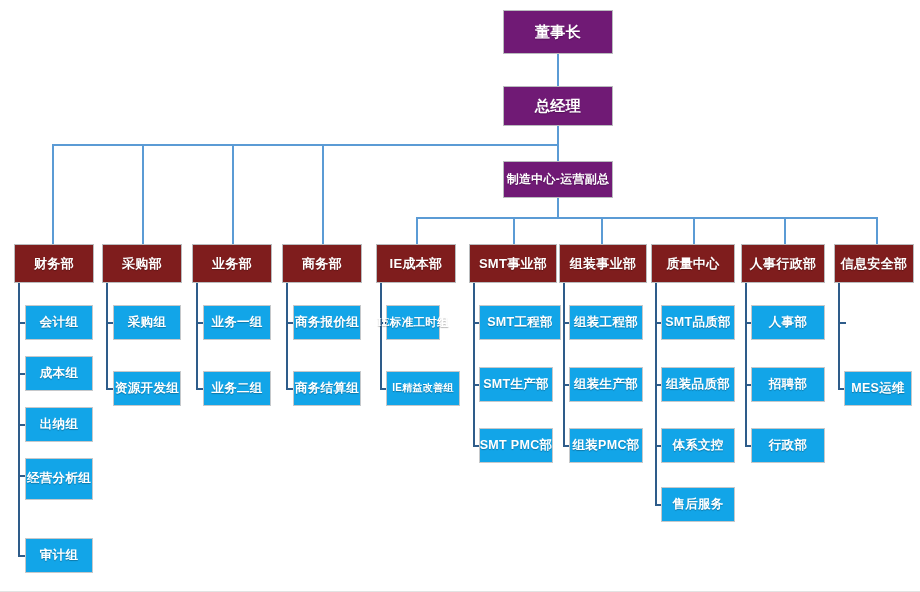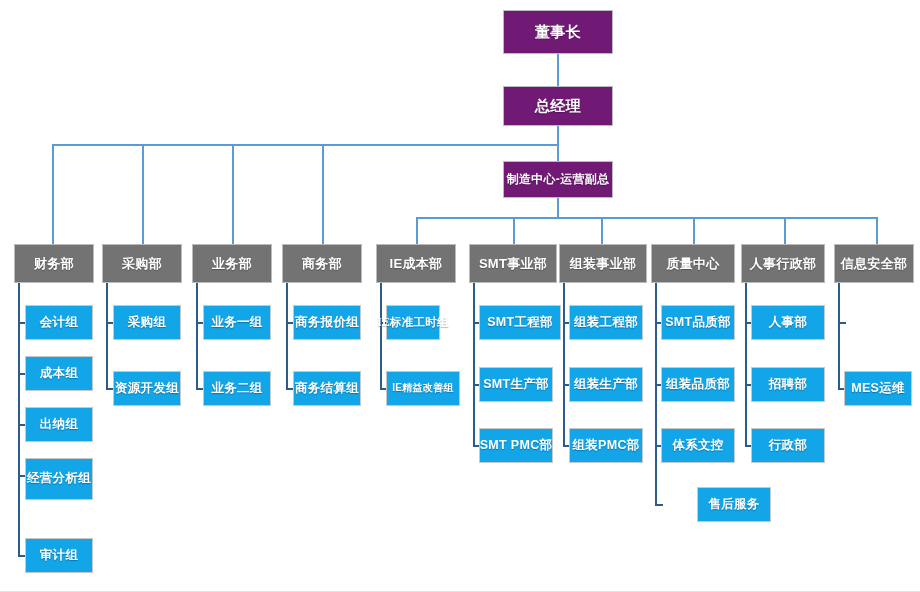--- a/index.html
+++ b/index.html
@@ -33,21 +33,21 @@
     border:1px solid #b9bcbe;
     text-shadow:0 1px 1px rgba(0,0,0,.28);
     z-index:3;
     white-space:nowrap;
   }
   .box.exec{
     background:#701a75;
     font-size:15px;
   }
   .box.dept{
-    background:#737373;
+    background:#7f1d1d;
     font-size:13px;
   }
   .box.sub{
     background:#12A5E8;
     font-size:12.5px;
     border-color:#c6c8ca;
   }
   .box.exec.small{font-size:12px;font-weight:700;}
 
   
@@ -177,21 +177,21 @@
   <div class="box sub" style="left:479px; top:367px; width:74px; height:35px;">SMT生产部</div>
   <div class="box sub" style="left:479px; top:428px; width:74px; height:35px;">SMT PMC部</div>
 
   <div class="box sub" style="left:569px; top:305px; width:74px; height:35px;">组装工程部</div>
   <div class="box sub" style="left:569px; top:367px; width:74px; height:35px;">组装生产部</div>
   <div class="box sub" style="left:569px; top:428px; width:74px; height:35px;">组装PMC部</div>
 
   <div class="box sub" style="left:661px; top:305px; width:74px; height:35px;">SMT品质部</div>
   <div class="box sub" style="left:661px; top:367px; width:74px; height:35px;">组装品质部</div>
   <div class="box sub" style="left:661px; top:428px; width:74px; height:35px;">体系文控</div>
-  <div class="box sub" style="left:661px; top:487px; width:74px; height:35px;margin-left:36px;">售后服务</div>
+  <div class="box sub" style="left:661px; top:487px; width:74px; height:35px;">售后服务</div>
 
   <div class="box sub" style="left:751px; top:305px; width:74px; height:35px;">人事部</div>
   <div class="box sub" style="left:751px; top:367px; width:74px; height:35px;">招聘部</div>
   <div class="box sub" style="left:751px; top:428px; width:74px; height:35px;">行政部</div>
 
   <div class="box sub" style="left:844px; top:371px; width:68px; height:35px;">MES运维</div>
 
 </div>
 
 </body></html>

